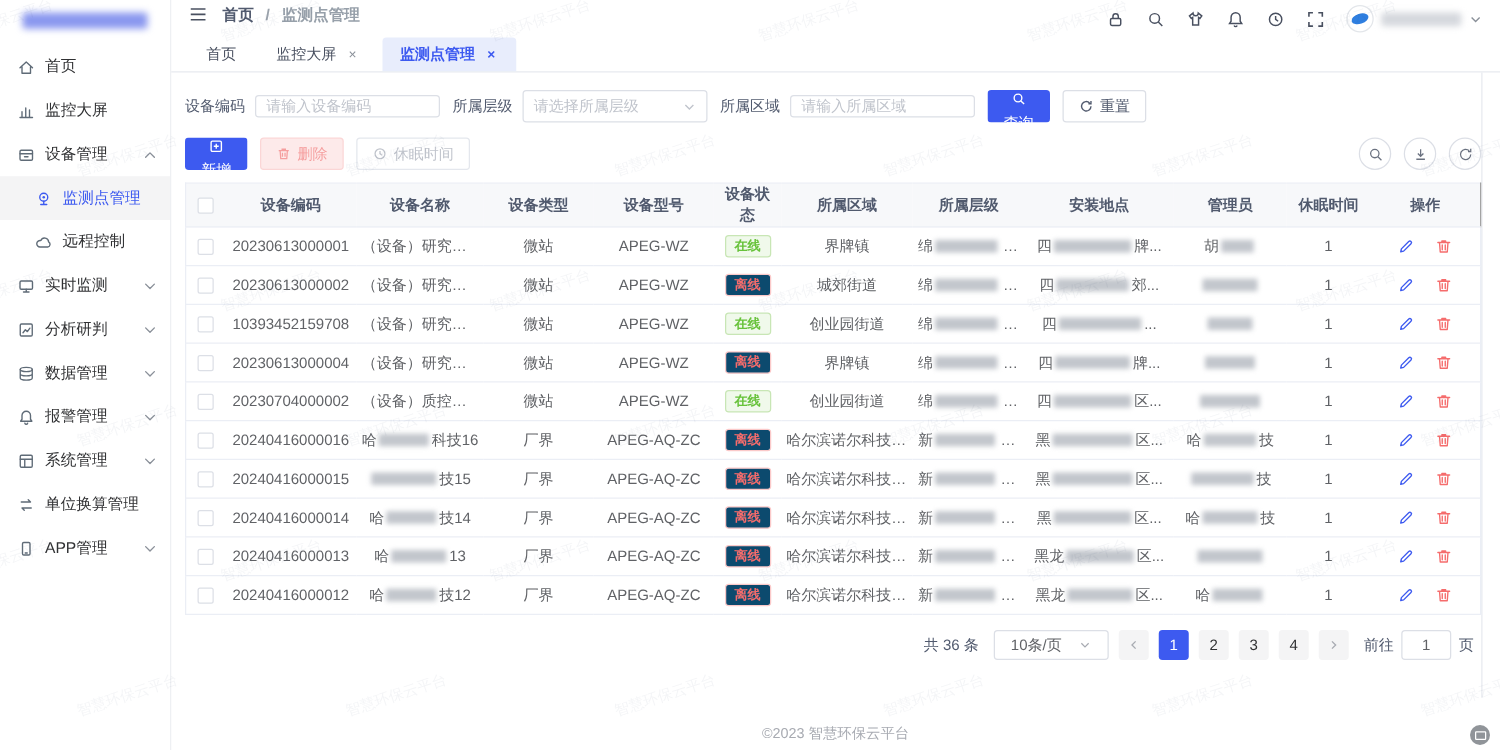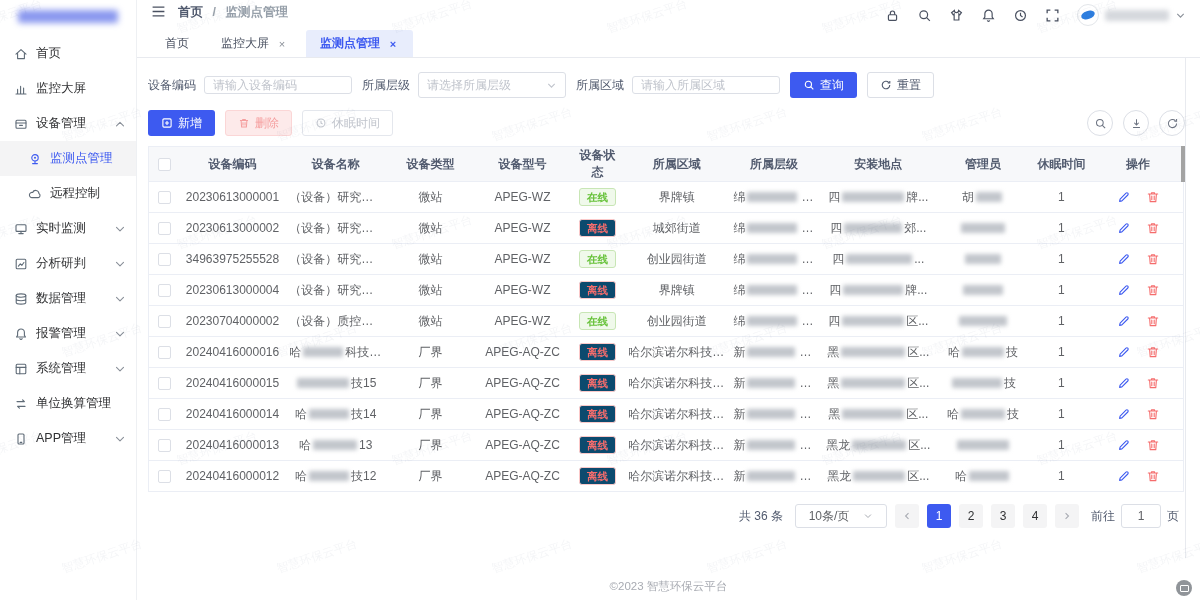--- a/index.html
+++ b/index.html
@@ -54,37 +54,37 @@
   .f-item label { color:#515a6e; white-space:nowrap; }
   .inp { width:148px; height:18px; border:1px solid #dcdfe6; border-radius:3px; padding:0 8px;
     font-size:12px; color:#606266; font-family:inherit; }
   .inp::placeholder { color:#c0c4cc; }
   .sel { width:148px; height:26px; border:1px solid #dcdfe6; border-radius:3px; padding:0 8px;
     display:flex; align-items:center; justify-content:space-between; color:#c0c4cc; cursor:pointer; background:#fff; }
   .sel .chev { width:11px; height:11px; color:#c0c4cc; }
   .btn { height:26px; border-radius:3px; padding:0 12px; display:inline-flex; align-items:center;
     gap:5px; font-size:12px; cursor:pointer; border:1px solid transparent; background:#fff; font-family:inherit; }
   .btn .bic { width:12px; height:12px; display:inline-flex; }
-  .btn-primary { background:#3d5af0; color:#fff; }
+  .btn-primary { background:#3d5af0; color:#fff;flex-direction:column; }
   .btn-plain { border-color:#dcdfe6; color:#515a6e; }
   .btn-danger-dis { background:#fdeaea; border-color:#fbd6d6; color:#f59e9e; cursor:not-allowed; }
   .btn-dis { border-color:#e4e7ed; color:#c0c4cc; cursor:not-allowed; }
 
   .action-row { display:flex; align-items:center; padding:2px 0 10px 0; gap:10px; }
   .circle-tools { margin-left:auto; display:flex; gap:10px; }
   .ctool { width:26px; height:26px; border:1px solid #dcdfe6; border-radius:50%; display:flex;
     align-items:center; justify-content:center; color:#6b7280; cursor:pointer; background:#fff; }
   .ctool svg { width:13px; height:13px; }
 
   
   table { width:100%; border-collapse:collapse; table-layout:fixed; }
   thead th { background:#f7f8fa; color:#515a6e; font-weight:bold; font-size:12px; height:26px;
     border:1px solid #ebeef5; border-left:none; border-right:none; text-align:center; padding:0 4px; }
   thead th:first-child { border-left:1px solid #ebeef5; }
-  thead th:last-child { border-right:4px solid #a3a3a3;font-family:Liberation Mono, monospace; }
+  thead th:last-child { border-right:1px solid #a3a3a3;font-family:Liberation Mono, monospace; }
   tbody td { height:31px; border-bottom:1px solid #ebeef5; text-align:center; color:#606266;
     font-size:12px; padding:0 4px; white-space:nowrap; overflow:hidden; text-overflow:ellipsis; }
   tbody tr td:first-child { border-left:1px solid #ebeef5; }
   tbody tr td:last-child { border-right:1px solid #ebeef5; }
   .cb { width:13px; height:13px; border:1px solid #dcdfe6; border-radius:2px; display:inline-block;
     vertical-align:middle; background:#fff; cursor:pointer; }
   .badge { display:inline-block; font-size:10.5px; line-height:16px; padding:0 7px; border-radius:3px; border:1px solid;font-weight:bold; }
   .b-on  { color:#67c23a; background:#f0f9eb; border-color:#c8e6b5; }
   .b-off { color:#f56c6c; background:#0c4a6e; border-color:#fbc9c9; }
   .blurbar { display:inline-block; height:10px; background:#c2c6cc; filter:blur(2px);
@@ -510,21 +510,21 @@
                 </span>
        <span class="opbtn op-del">
                   <svg viewBox="0 0 14 14" fill="none" stroke="currentColor" stroke-width="1.1" stroke-linecap="round" stroke-linejoin="round">
                     <path d="M2.3 4h9.4M5.5 4V2.8h3V4M3.6 4l.6 7.6h5.6L10.4 4M5.8 6v3.8M8.2 6v3.8"></path>
                   </svg>
                 </span>
      </td>
             </tr>
             <tr>
               <td><span class="cb"></span></td>
-     <td>34963975255528</td>
+     <td>10393452159708</td>
      <td><span>（设备）研究院003</span></td>
      <td>微站</td>
      <td>APEG-WZ</td>
      <td><span class="badge b-on">在线</span></td>
      <td>创业园街道</td>
      <td>绵<span class="blurbar" style="width:50px"></span>生...</td>
      <td>四<span class="blurbar" style="width:66px"></span>...</td>
      <td><span class="blurbar" style="width:36px"></span></td>
      <td>1</td>
      <td>

